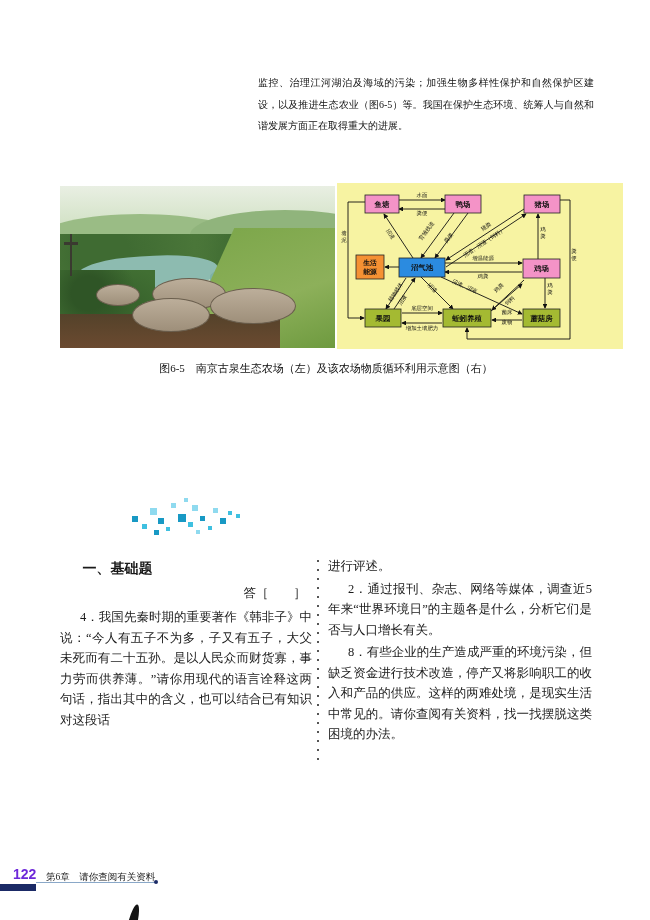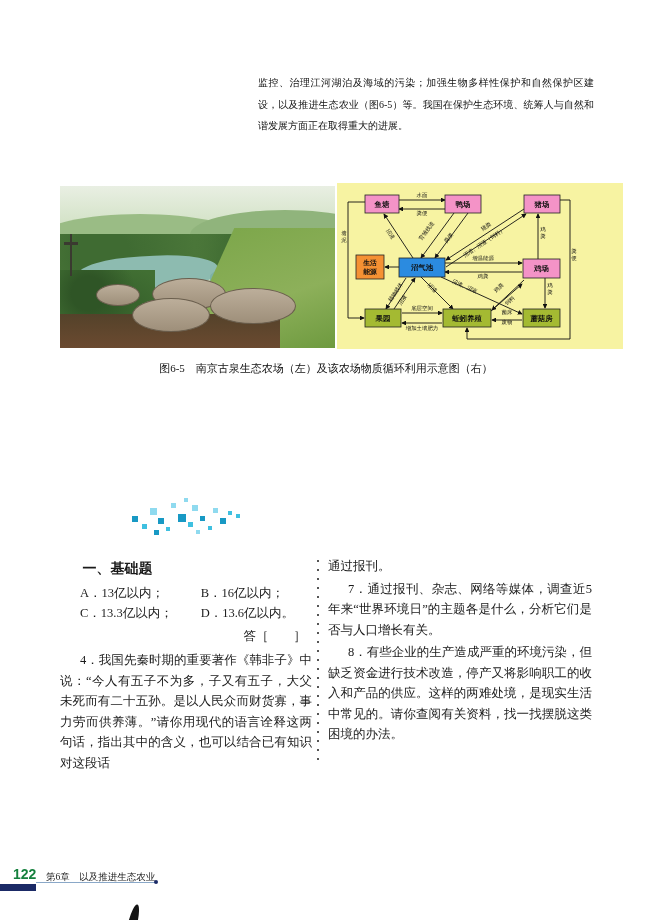--- a/index.html
+++ b/index.html
@@ -49,21 +49,21 @@
   .col-right{position:absolute;left:328px;top:556px;width:264px;font-size:12.5px;line-height:20.5px;text-align:justify;}
   .divider{position:absolute;left:317px;top:560px;width:2px;height:200px;
       background:repeating-linear-gradient(180deg,#555 0 2px,transparent 2px 9px);}
   .sec-title{font-family:"Liberation Sans",sans-serif;font-weight:bold;font-size:14px;
       text-indent:1.6em;margin:2px 0 4px 0;}
   .q{ text-indent:1.6em;margin:0 0 2px 0;}
   .opts{padding-left:1.6em;display:grid;grid-template-columns:52% 48%;margin:0 0 2px 0;}
   .answer{text-align:right;padding-right:6px;margin:0 0 4px 0;}
   
   .footer-num{position:absolute;left:13px;top:866px;font-family:"Liberation Sans",sans-serif;
-      font-weight:bold;font-size:14px;color:#15803d;}
+      font-weight:bold;font-size:14px;color:#6d28d9;}
   .footer-ch{position:absolute;left:46px;top:871px;font-size:9.5px;color:#222;}
   .footer-line{position:absolute;left:36px;top:882px;width:120px;height:1px;background:#8aa8c8;}
   .footer-dot{position:absolute;left:154px;top:880px;width:4px;height:4px;border-radius:50%;background:var(--footer-navy,#1b2a66);}
   .footer-bar{position:absolute;left:0;top:884px;width:36px;height:7px;background:var(--footer-navy,#1b2a66);}
 </style>
 </head>
 <body>
 
 <div class="page">
 
@@ -187,37 +187,31 @@
         <div class="sq" style="left: 236px; top: 62px; width: 4px; height: 4px; background: rgb(63, 192, 224);"></div>
         <div class="sq" style="left: 184px; top: 46px; width: 4px; height: 4px; background: rgb(143, 218, 239);"></div>
       </div>
 
     <div class="brush-handle"></div>
 
   </div>
 
   <div class="col-left">
     <p class="sec-title">一、基础题</p>
-    <div class="opts">
-      <span>A．13亿以内；</span>
-      <span>B．16亿以内；</span>
-      <span>C．13.3亿以内；</span>
-      <span>D．13.6亿以内。</span>
-    </div>
     <p class="answer">答［　　］</p>
     <p class="q">4．我国先秦时期的重要著作《韩非子》中说：“今人有五子不为多，子又有五子，大父未死而有二十五孙。是以人民众而财货寡，事力劳而供养薄。”请你用现代的语言诠释这两句话，指出其中的含义，也可以结合已有知识对这段话</p>
   </div>
 
   <div class="divider"></div>
 
   <div class="col-right">
-    <p class="q" style="text-indent:0;">通过报刊。</p>
-    <p class="q">7．通过报刊、杂志、网络等媒体，调查近5年来“世界环境日”的主题各是什么，分析它们是否与人口增长有关。</p>
+    <p class="q" style="text-indent:0;">进行评述。</p>
+    <p class="q">2．通过报刊、杂志、网络等媒体，调查近5年来“世界环境日”的主题各是什么，分析它们是否与人口增长有关。</p>
     <p class="q">8．有些企业的生产造成严重的环境污染，但缺乏资金进行技术改造，停产又将影响职工的收入和产品的供应。这样的两难处境，是现实生活中常见的。请你查阅有关资料，找一找摆脱这类困境的办法。</p>
   </div>
 
   <div class="footer-num">122</div>
-  <div class="footer-ch">第6章　以及推进生态农业</div>
+  <div class="footer-ch">第6章　请你查阅有关资料</div>
   <div class="footer-line"></div>
   <div class="footer-dot"></div>
   <div class="footer-bar"></div>
 
 </div>
 
 </body></html>

